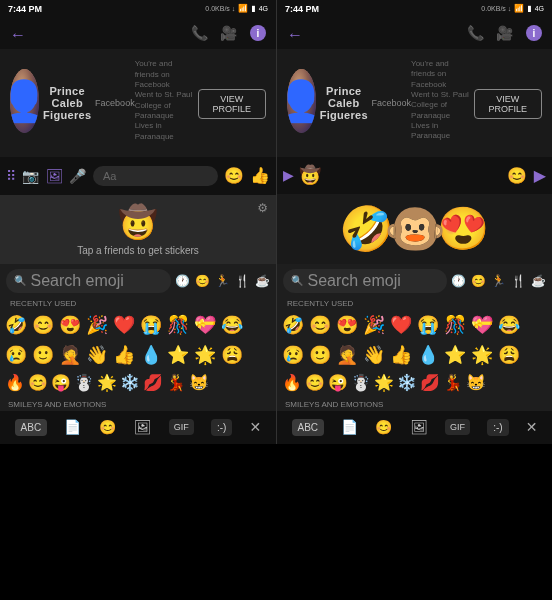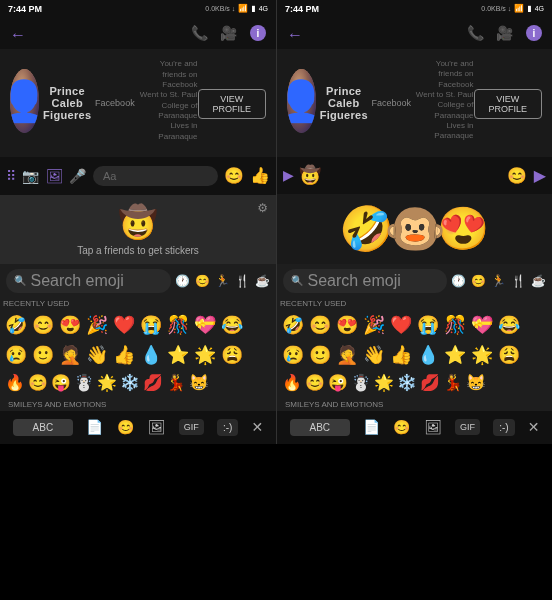--- a/index.html
+++ b/index.html
@@ -130,21 +130,21 @@
     }
     .profile-source {
       color: #888;
       font-size: 9px;
       margin-bottom: 2px;
       text-align: center;
     }
     .profile-info {
       color: #666;
       font-size: 8px;
-      text-align: right;
+      text-align: left;
       line-height: 1.3;
       margin-bottom: 7px;
     }
     .view-profile-btn {
       border: 1px solid #888;
       background: transparent;
       color: #ccc;
       padding: 4px 14px;
       border-radius: 4px;
       font-size: 9px;
@@ -299,21 +299,21 @@
     .emoji-tab-icon {
       font-size: 12px;
       color: #888;
     }
     .emoji-tab-icon.active {
       color: #8b6bce;
     }
     .recently-used-label {
       color: #888;
       font-size: 8px;
-      padding: 3px 3px 2px;
+      padding: 3px 10px 2px;
       text-transform: uppercase;
     }
     .emoji-row {
       display: flex;
       padding: 2px 4px;
       gap: 1px;
     }
     .emoji-cell {
       width: 26px;
       height: 26px;
@@ -334,21 +334,21 @@
       background: #111;
       display: flex;
       align-items: center;
       justify-content: space-around;
       padding: 4px 6px;
       height: 34px;
     }
     .kb-btn {
       color: #ccc;
       font-size: 10px;
-      padding: 3px 20px;
+      padding: 3px 6px;
       background: #2a2a2a;
       border-radius: 4px;
       cursor: pointer;
     }
     .kb-btn.abc {
       background: #3a3a3a;
     }
     .kb-icon {
       color: #ccc;
       font-size: 14px;

